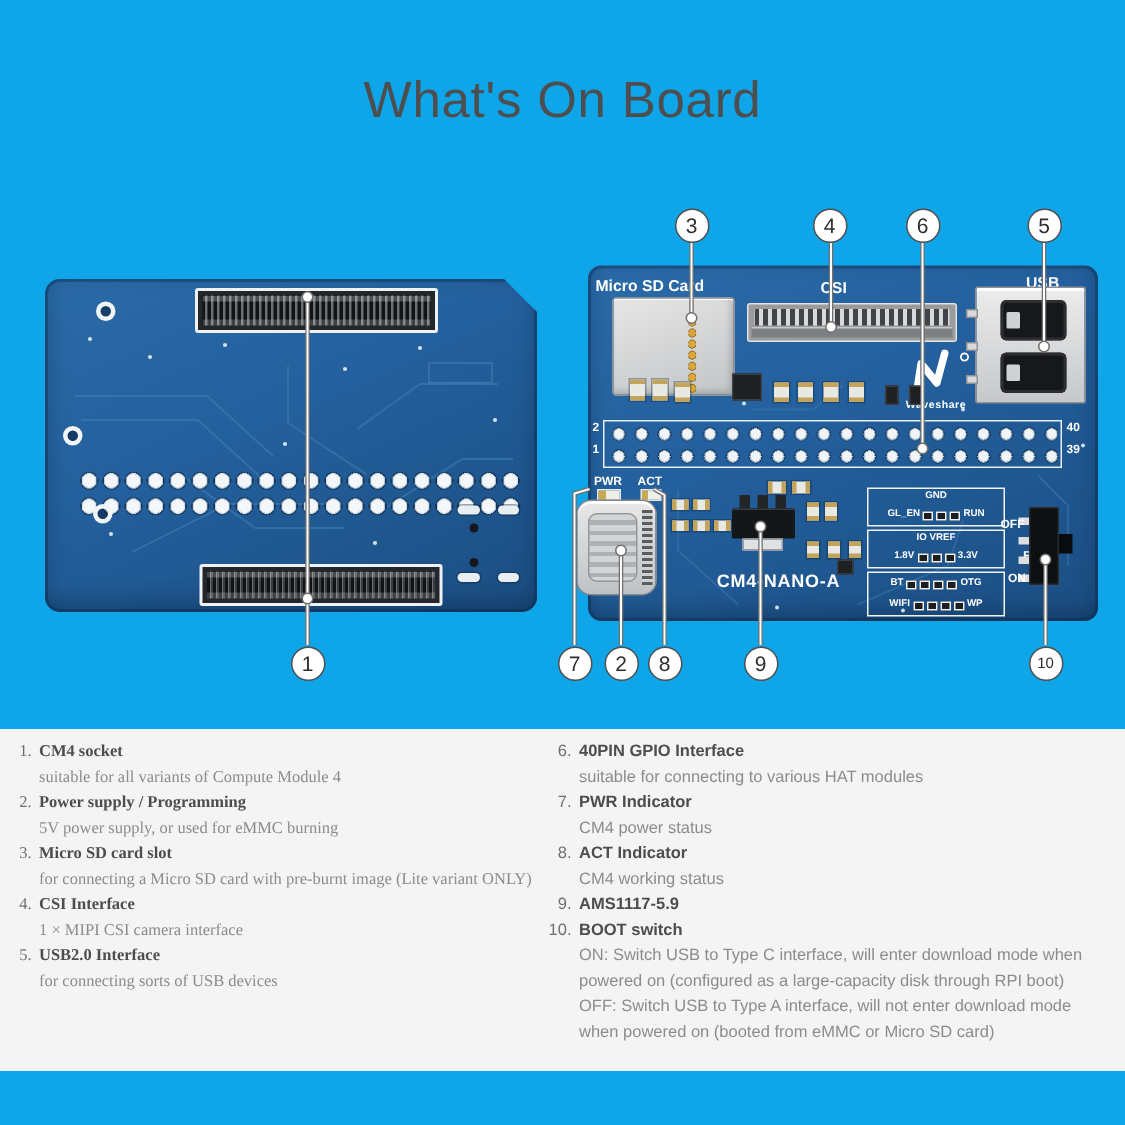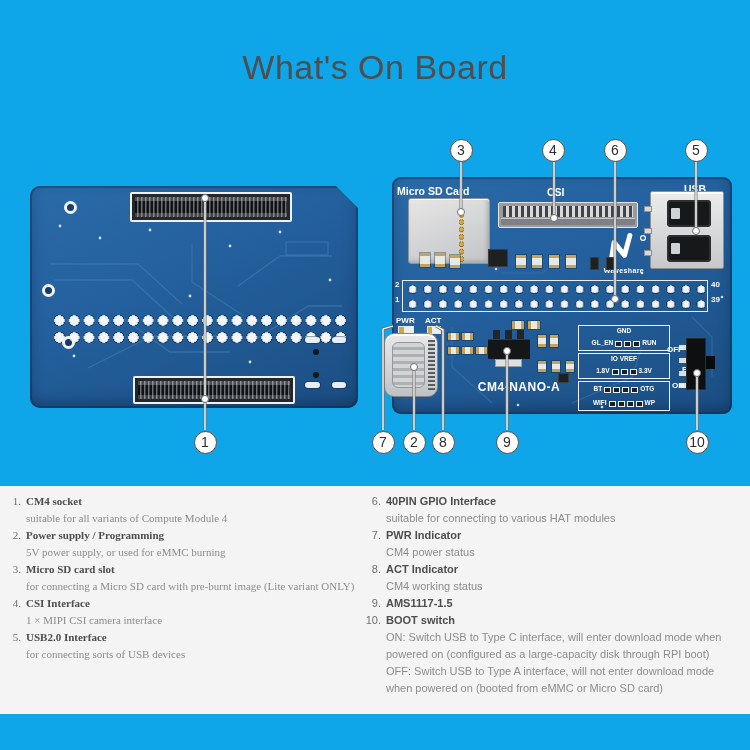--- a/index.html
+++ b/index.html
@@ -339,21 +339,21 @@
 
   <div class="callout" style="left:449.5px; top:138.5px;">3</div>
   <div class="callout" style="left:541.5px; top:138.5px;">4</div>
   <div class="callout" style="left:603.5px; top:138.5px;">6</div>
   <div class="callout" style="left:684.5px; top:138.5px;">5</div>
   <div class="callout" style="left:193.5px; top:430.5px;">1</div>
   <div class="callout" style="left:371.5px; top:430.5px;">7</div>
   <div class="callout" style="left:402.5px; top:430.5px;">2</div>
   <div class="callout" style="left:431.5px; top:430.5px;">8</div>
   <div class="callout" style="left:495.5px; top:430.5px;">9</div>
-  <div class="callout" style="left:685.5px; top:430.5px; font-size:14px;">10</div>
+  <div class="callout" style="left:685.5px; top:430.5px; font-size:10px;">10</div>
 
   <div class="legend">
     <div class="lcol lcol-left">
       <div class="li">
         <div class="li-h"><span class="li-n">1.</span><span class="li-t">CM4 socket</span></div>
         <div class="li-d">suitable for all variants of Compute Module 4</div>
       </div>
       <div class="li">
         <div class="li-h"><span class="li-n">2.</span><span class="li-t">Power supply / Programming</span></div>
         <div class="li-d">5V power supply, or used for eMMC burning</div>
@@ -378,21 +378,21 @@
       </div>
       <div class="li">
         <div class="li-h"><span class="li-n">7.</span><span class="li-t">PWR Indicator</span></div>
         <div class="li-d">CM4 power status</div>
       </div>
       <div class="li">
         <div class="li-h"><span class="li-n">8.</span><span class="li-t">ACT Indicator</span></div>
         <div class="li-d">CM4 working status</div>
       </div>
       <div class="li">
-        <div class="li-h"><span class="li-n">9.</span><span class="li-t">AMS1117-1.5</span></div>
+        <div class="li-h"><span class="li-n">9.</span><span class="li-t">AMS1117-5.9</span></div>
       </div>
       <div class="li">
         <div class="li-h"><span class="li-n">10.</span><span class="li-t">BOOT switch</span></div>
         <div class="li-d">ON: Switch USB to Type C interface, will enter download mode when</div>
         <div class="li-d">powered on (configured as a large-capacity disk through RPI boot)</div>
         <div class="li-d">OFF: Switch USB to Type A interface, will not enter download mode</div>
         <div class="li-d">when powered on (booted from eMMC or Micro SD card)</div>
       </div>
     </div>
   </div>

